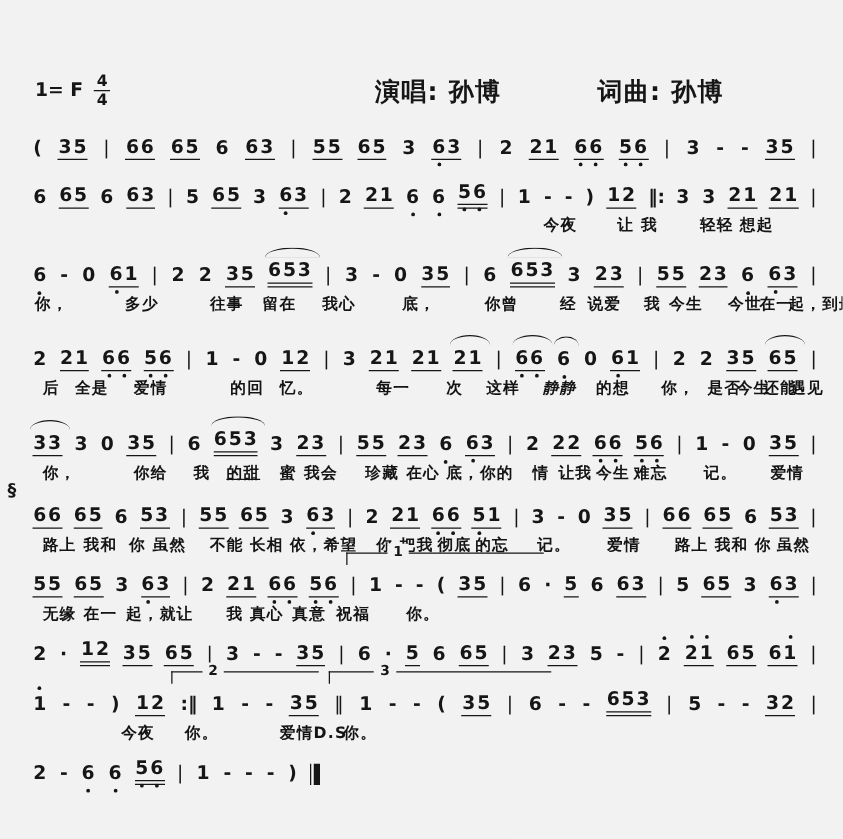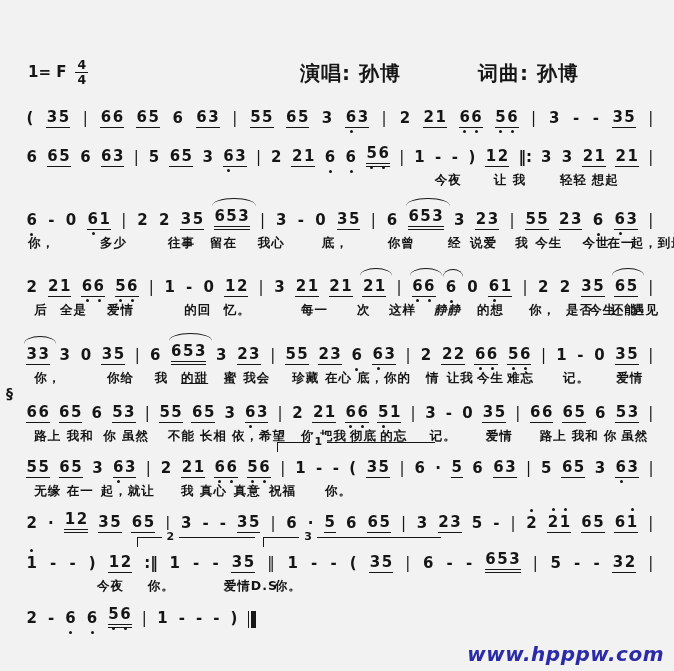--- a/index.html
+++ b/index.html
@@ -1005,14 +1005,13 @@
             <span class="ch">-</span>
           </span>
           <span class="tok">
             <span class="ch">)</span>
           </span>
           <span class="final-bar"></span>
         </div>
       </div>
     </div>
 
-  <span class="wm" style="color: rgb(43, 43, 168);">www.hpppw.com</span>
 </div>
 
 </body></html>

